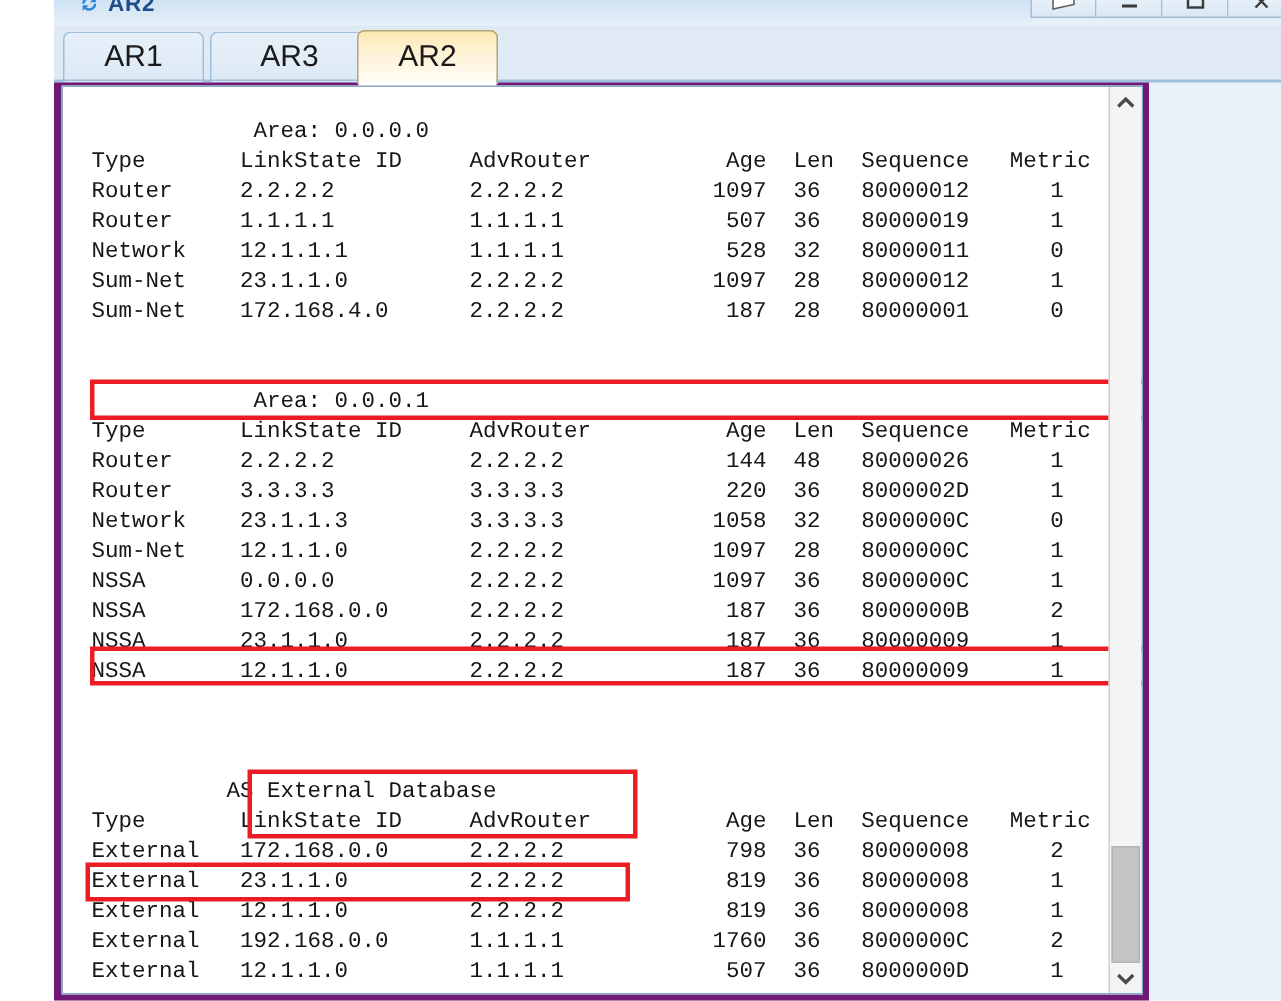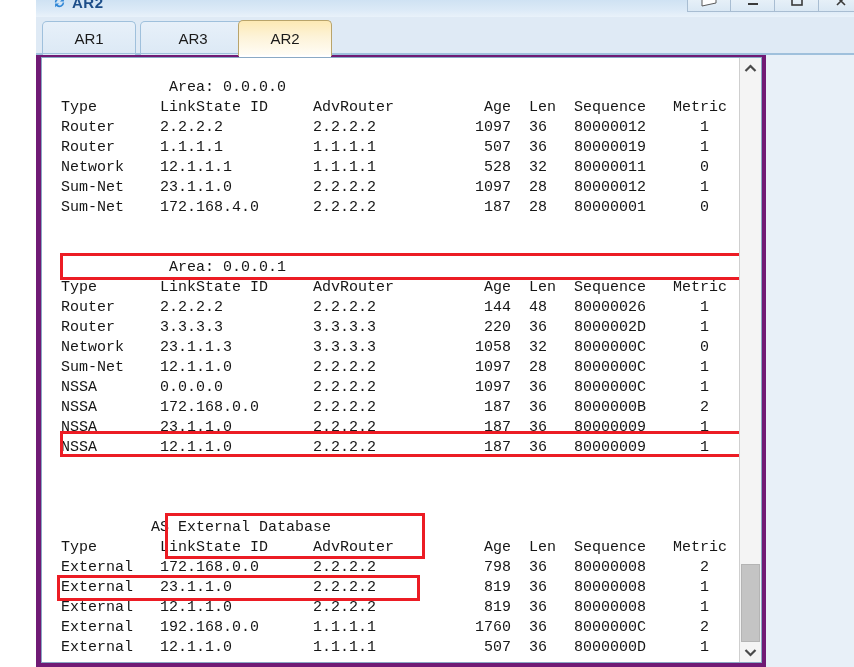--- a/index.html
+++ b/index.html
@@ -143,21 +143,21 @@
     height: 34px;
     border: 1px solid #9fc0dc;
     border-bottom: none;
     border-radius: 5px 5px 0 0;
     background: linear-gradient(to bottom, #e7f0f9 0%, #dce9f5 100%);
     display: flex;
     align-items: center;
     justify-content: center;
     box-sizing: border-box;
     font-family: "Liberation Sans", sans-serif;
-    font-size: 15px;
+    font-size: 20px;
     color: #1a1a1a;
   }
   .tab.active {
     background: linear-gradient(to bottom, #fde9b4 0%, #fdf3d8 45%, #fffdf7 100%);
     border-color: #b9a46b;
     z-index: 3;
     height: 36px;
     top: 3px;
   }
   .tab.active::after {

